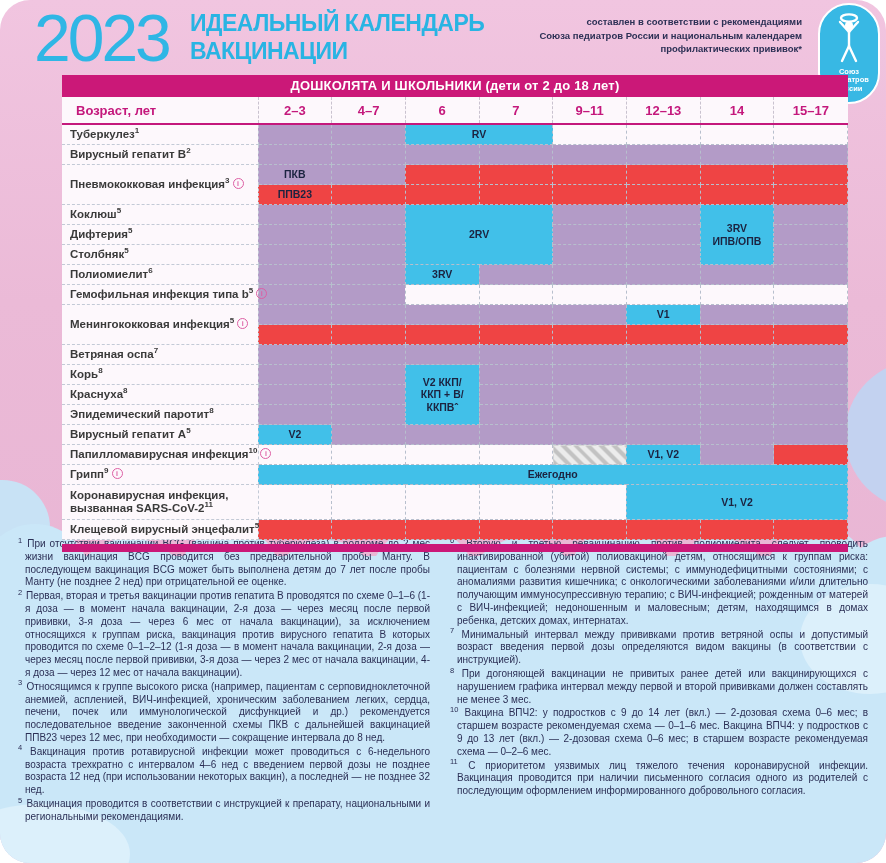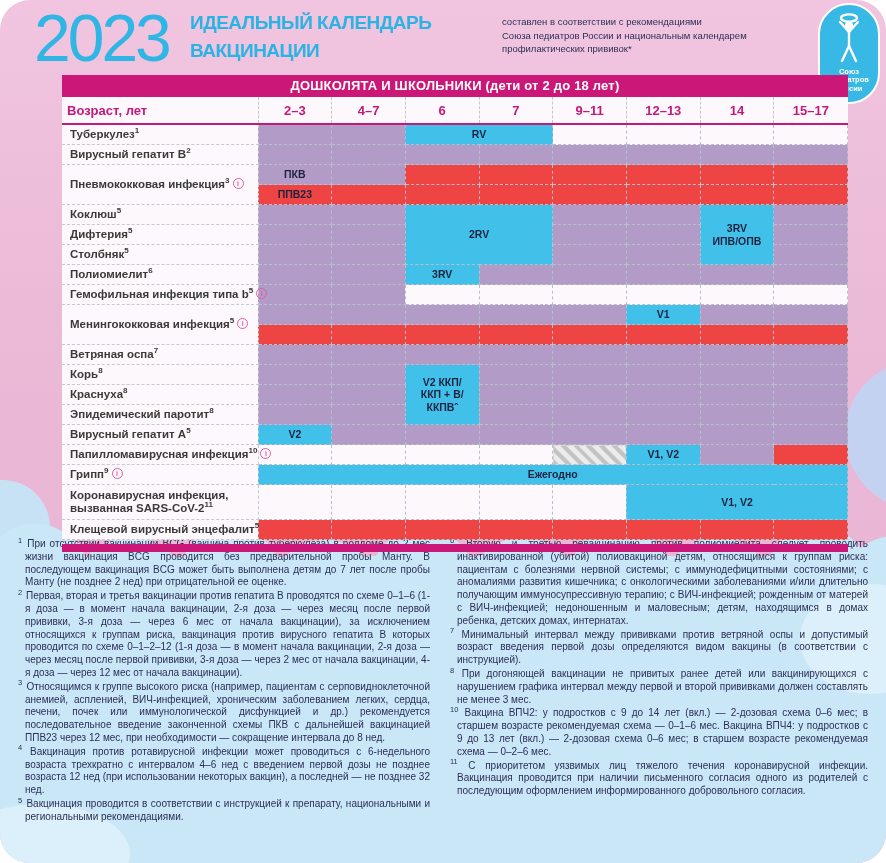--- a/index.html
+++ b/index.html
@@ -5,42 +5,42 @@
   html,body{margin:0;padding:0;}
   .page{
     width:886px;height:863px;position:relative;overflow:hidden;
     background:linear-gradient(180deg,#f1c5e0 0%,#ebbad7 35%,#e7b2d2 100%);
     font-family:"Liberation Sans",sans-serif;
     border-radius:30px;
   }
   
   .year{position:absolute;left:34px;top:0px;font-size:66px;font-weight:400;
         color:#2fb6e5;letter-spacing:-3px;}
-  .main-title{position:absolute;left:190px;top:9px;font-size:19px;line-height:28px;
+  .main-title{position:absolute;left:190px;top:9px;font-size:23px;line-height:28px;
         font-weight:700;color:#29b4e3;white-space:pre-line;letter-spacing:-0.5px;}
-  .subtitle{position:absolute;right:84px;top:15px;width:300px;
-        font-size:9.5px;line-height:13.5px;color:#2c3055;white-space:pre-line;font-weight:400;}
+  .subtitle{position:absolute;right:84px;top:15px;width:300px;text-align:right;
+        font-size:9.5px;line-height:13.5px;color:#2c3055;white-space:pre-line;font-weight:700;}
   .logo-badge{position:absolute;right:6px;top:3px;width:62px;height:101px;
         background:#38b8e4;border:2px solid #fff;border-radius:31px;
         display:flex;flex-direction:column;align-items:center;justify-content:flex-end;
         box-sizing:border-box;padding-bottom:9px;}
   .logo-badge svg{position:absolute;top:7px;left:50%;transform:translateX(-50%);}
   .logo-text{font-size:7.5px;line-height:8.5px;font-weight:700;color:#fff;
         text-align:center;white-space:pre-line;}
   
   .cloud{position:absolute;border-radius:50%;}
   
   .table-wrap{position:absolute;left:62px;top:75px;width:786px;z-index:2;}
   .band{height:22px;background:#cb1878;color:#ffffff;font-size:13px;font-weight:700;
         text-align:center;line-height:22px;letter-spacing:.2px;}
   table.cal{border-collapse:collapse;table-layout:fixed;width:786px;background:#fdf8fc;}
   table.cal col.lbl{width:196px;}
   thead th{height:24px;color:#c4187c;font-size:13px;font-weight:700;
         border-bottom:2px solid #c4187c;border-left:1px dashed #c9c2cf;}
-  thead th.agehead{text-align:left;padding-left:5px;border-left:none;}
+  thead th.agehead{text-align:left;padding-left:14px;border-left:none;}
   tbody td{height:19px;padding:0;text-align:center;font-size:10.5px;font-weight:700;
         color:#1c2340;border:1px dashed #b7bfcd;line-height:12.5px;}
   tbody th.rowlabel{text-align:left;padding:0 8px 0 8px;font-size:11.5px;font-weight:700;
         color:#3a3a3a;border:1px dashed #c3cad6;border-left:none;white-space:nowrap;
         line-height:13px;}
   tr.group-start th.rowlabel, tr.group-start td{border-top:1px dashed #97a1b4;}
   tr.tall td, tr.tall th{height:34px;}
   sup{font-size:8px;line-height:0;}
   .info{display:inline-block;width:9px;height:9px;line-height:9px;border-radius:50%;
         border:1px solid #dd5fa4;color:#dd5fa4;font-size:7px;font-weight:700;

